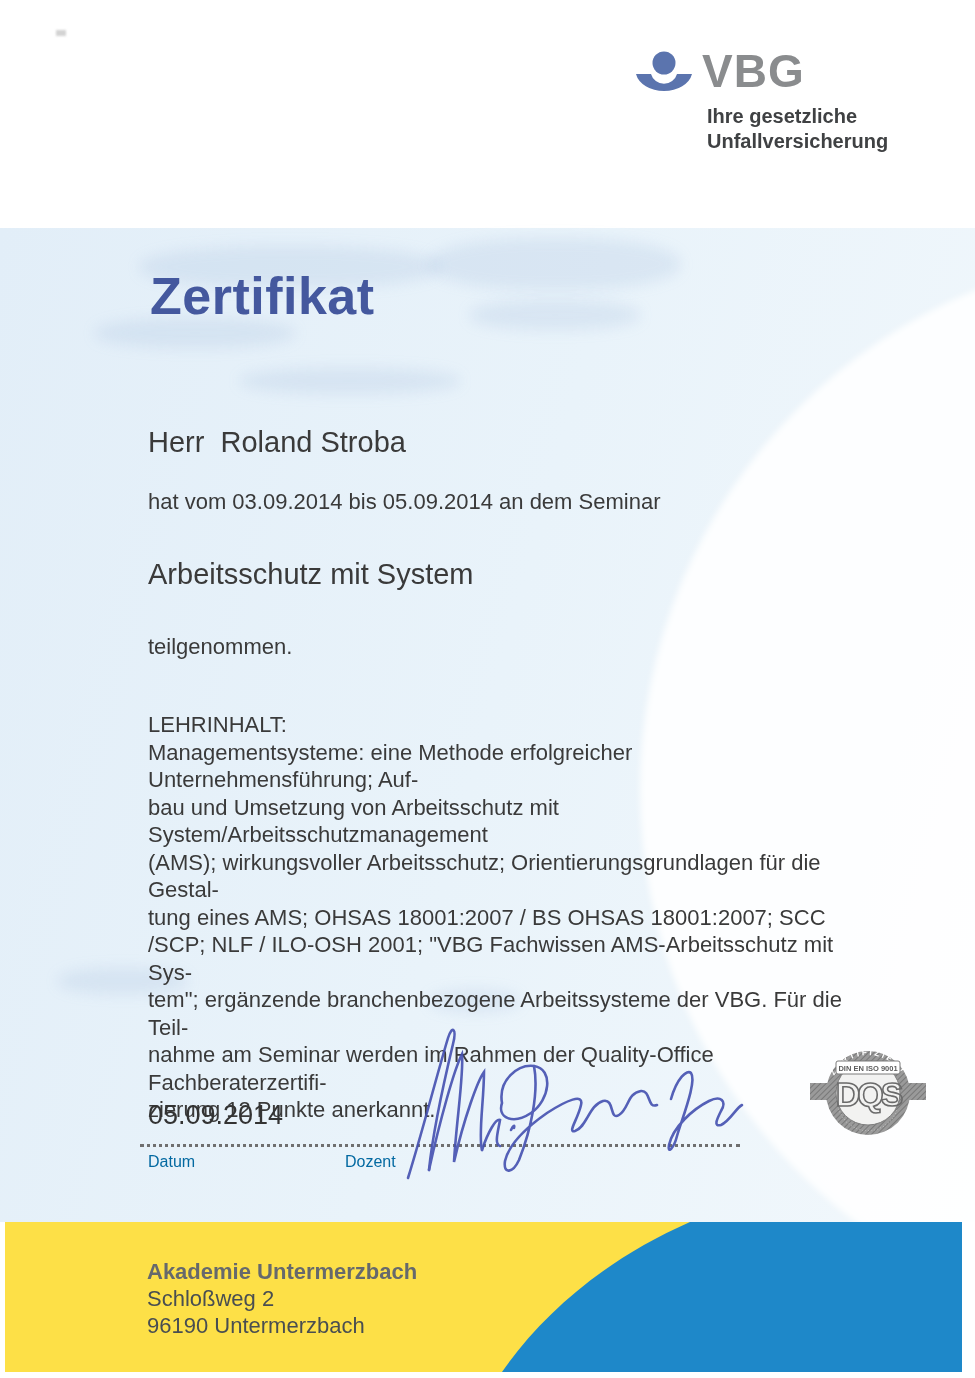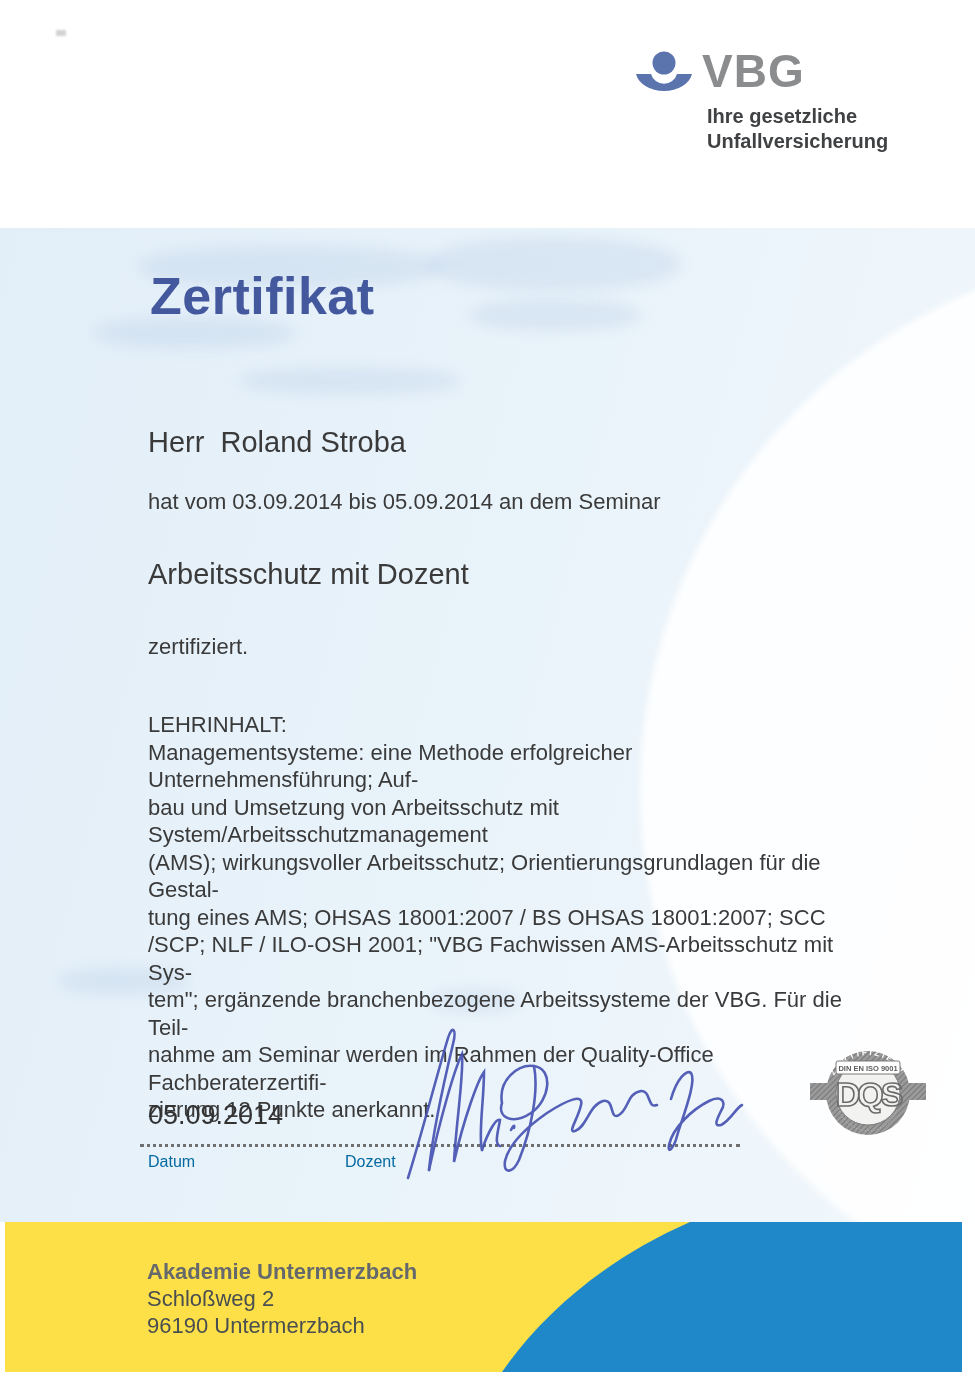--- a/index.html
+++ b/index.html
@@ -72,22 +72,22 @@
     <circle cx="37" cy="13" r="11.5" fill="#5b74ae"></circle>
   </svg>
   <div class="abs tagline">Ihre gesetzliche
 Unfallversicherung</div>
   <div class="abs brand-text">VBG</div>
 
   <div class="abs title">Zertifikat</div>
 
   <div class="abs recipient">Herr  Roland Stroba</div>
   <div class="abs period">hat vom 03.09.2014 bis 05.09.2014 an dem Seminar</div>
-  <div class="abs seminar">Arbeitsschutz mit Dozent</div>
-  <div class="abs participation">zertifiziert.</div>
+  <div class="abs seminar">Arbeitsschutz mit System</div>
+  <div class="abs participation">teilgenommen.</div>
 
   <div class="abs content">
     <div>LEHRINHALT:</div>
     <div class="lines">Managementsysteme: eine Methode erfolgreicher Unternehmensführung; Auf-
 bau und Umsetzung von Arbeitsschutz mit System/Arbeitsschutzmanagement
 (AMS); wirkungsvoller Arbeitsschutz; Orientierungsgrundlagen für die Gestal-
 tung eines AMS; OHSAS 18001:2007 / BS OHSAS 18001:2007; SCC
 /SCP; NLF / ILO-OSH 2001; "VBG Fachwissen AMS-Arbeitsschutz mit Sys-
 tem"; ergänzende branchenbezogene Arbeitssysteme der VBG. Für die Teil-
 nahme am Seminar werden im Rahmen der Quality-Office Fachberaterzertifi-

